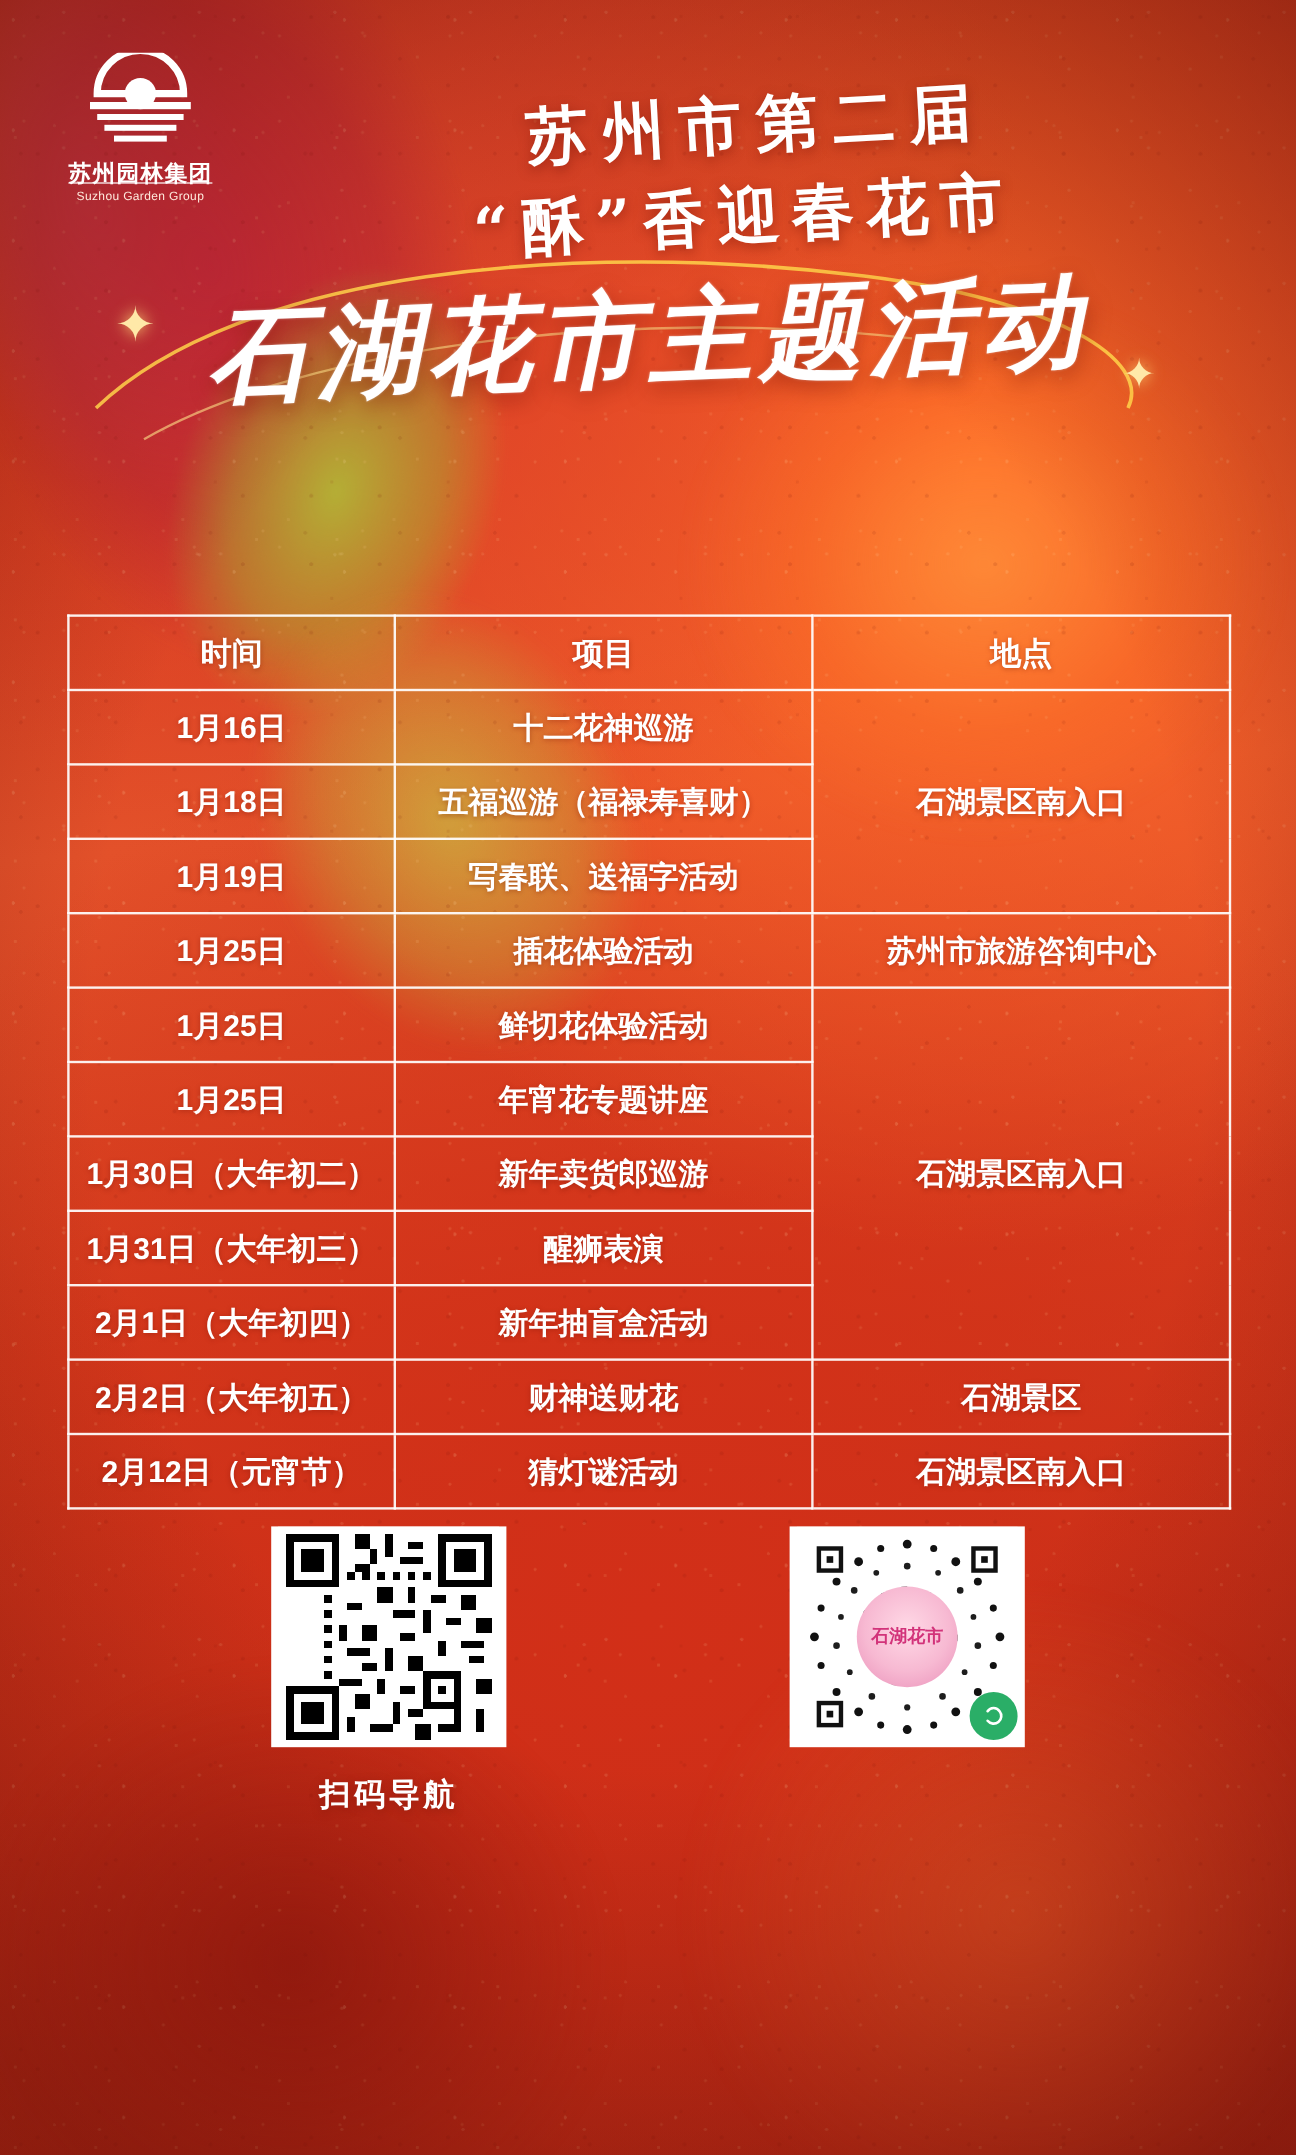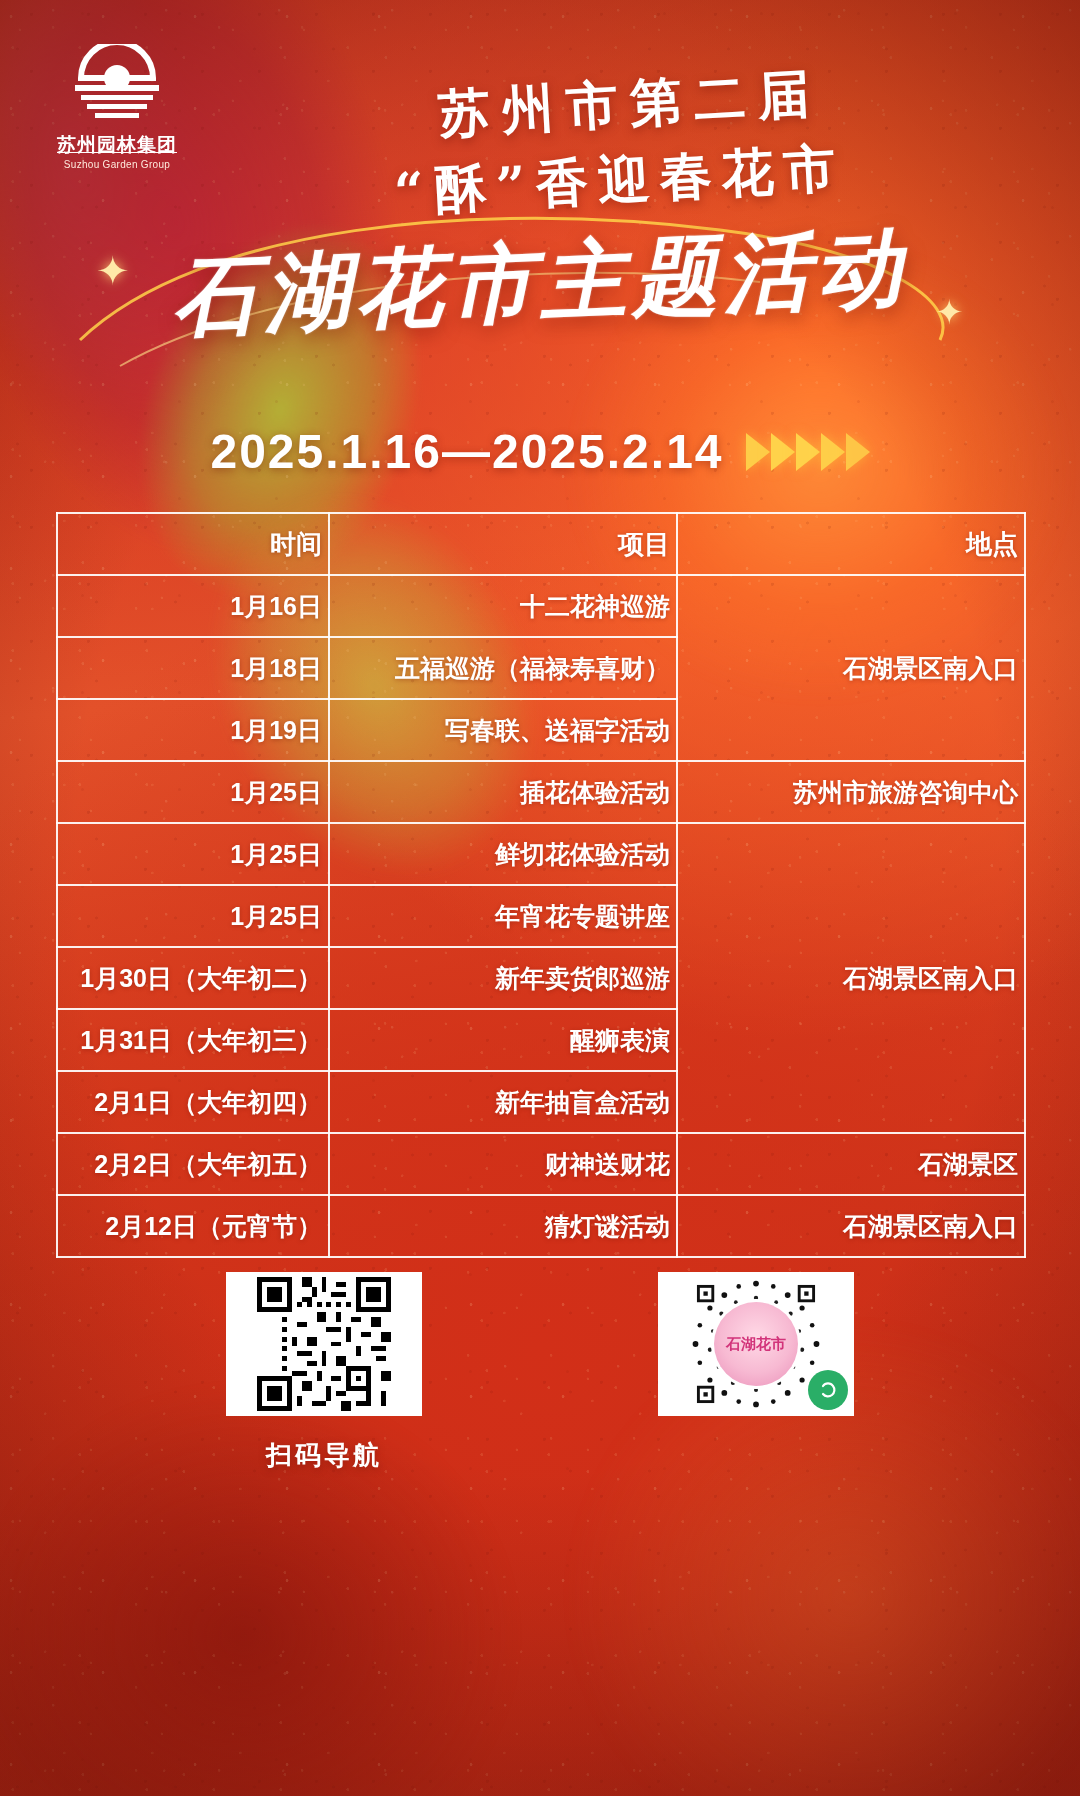--- a/index.html
+++ b/index.html
@@ -275,21 +275,21 @@
     width: 968px;
   }
   table.schedule {
     width: 100%;
     border-collapse: collapse;
     table-layout: fixed;
   }
   table.schedule th, table.schedule td {
     border: 2px solid rgba(255,255,255,.92);
     color: #ffffff;
-    text-align: right;
+    text-align: center;
     font-size: 25px;
     font-weight: 700;
     height: 60px;
     padding: 0 6px;
     text-shadow: 0 1px 4px rgba(120,20,8,.4);
   }
   table.schedule th {
     font-size: 26px;
     height: 60px;
   }
@@ -306,21 +306,21 @@
     display: flex;
     justify-content: center;
     gap: 226px;
   }
   .qr-item {
     width: 206px;
     text-align: center;
   }
   .qr-box {
     width: 196px;
-    height: 144px;
+    height: 184px;
     background: #ffffff;
     margin: 0 auto;
     position: relative;
     padding: 0;
     box-sizing: border-box;
     overflow: hidden;
   }
   .qr-caption {
     margin-top: 22px;
     color: #ffffff;
@@ -406,30 +406,20 @@
 
     <svg class="swoosh" viewBox="0 0 960 200" aria-hidden="true">
       <path d="M20 150 C 140 35, 420 10, 660 40 C 820 60, 900 110, 880 150" fill="none" stroke="#ffd24a" stroke-width="3" opacity=".85"></path>
       <path d="M60 176 C 200 96, 470 66, 700 92" fill="none" stroke="#ffe48a" stroke-width="2" opacity=".6"></path>
     </svg>
 
     <div class="head-main">石湖花市主题活动</div>
     <div class="sparkle sp1">✦</div>
     <div class="sparkle sp2">✦</div>
 
-    <div class="time-range-row">
-      <div class="time-range">2025.1.16—2025.2.14</div>
-      <div class="arrows">
-        <span></span>
-          <span></span>
-          <span></span>
-          <span></span>
-          <span></span>
-      </div>
-    </div>
 
     <div class="table-wrap">
       <table class="schedule">
         <colgroup>
           <col class="c1">
             <col class="c2">
             <col class="c3">
         </colgroup>
         <thead>
           <tr>

